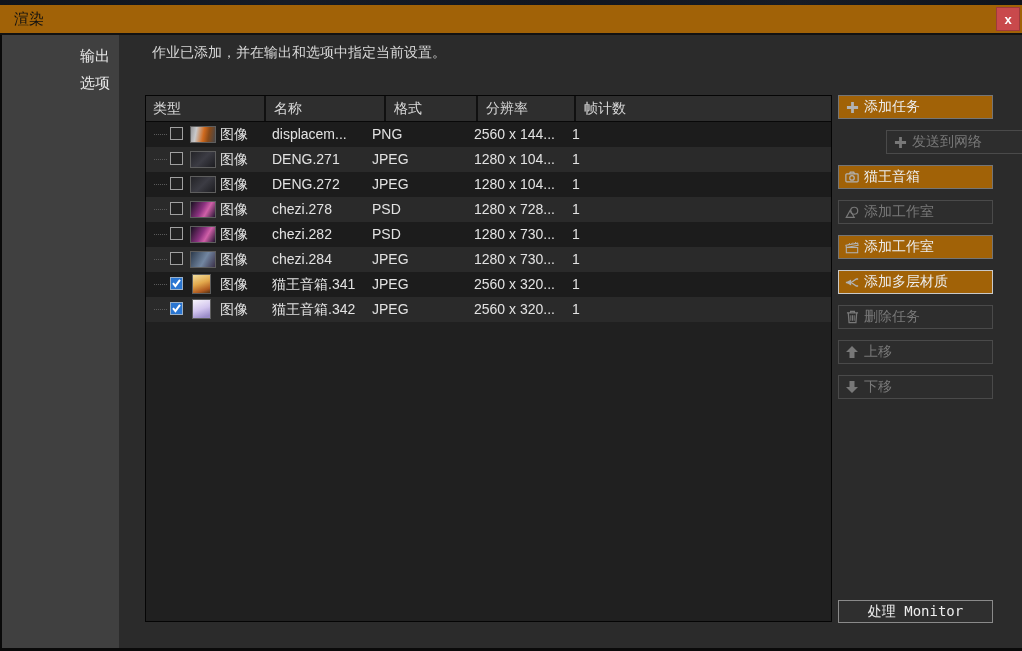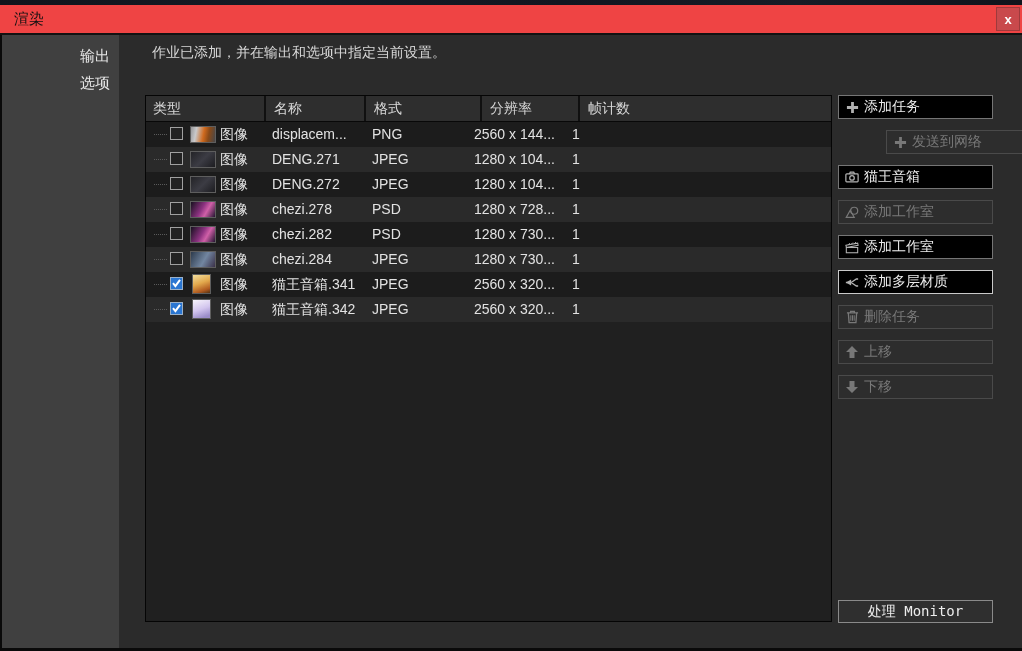--- a/index.html
+++ b/index.html
@@ -4,21 +4,21 @@
 <style>
   html,body{margin:0;padding:0;}
   body{
     width:1022px;height:651px;position:relative;overflow:hidden;
     background:#2b2b2b;
     font-family:"Liberation Sans","DejaVu Sans",sans-serif;
     -webkit-font-smoothing:antialiased;
   }
   .top-strip{position:absolute;left:0;top:0;width:1022px;height:5px;
     background:linear-gradient(90deg,#10141c 0%,#171c26 28%,#121620 55%,#171c26 78%,#10141c 100%);}
-  .titlebar{position:absolute;left:0;top:5px;width:1022px;height:28px;background:#ef4444;}
+  .titlebar{position:absolute;left:0;top:5px;width:1022px;height:28px;background:#a16207;}
   .titlebar .title{position:absolute;left:14px;top:0;line-height:28px;font-size:15px;color:#111;}
   .close-btn{position:absolute;left:996px;top:7px;width:24px;height:24px;box-sizing:border-box;
     background:#c9494c;border:1px solid #9e3a3c;color:#fff;font-weight:bold;font-size:13px;
     display:flex;align-items:center;justify-content:center;cursor:default;}
   .titlebar-underline{position:absolute;left:0;top:33px;width:1022px;height:2px;background:#121212;}
 
   .sidebar{position:absolute;left:0;top:35px;width:119px;height:613px;background:#404040;
     border-left:2px solid #0a0a0a;box-sizing:border-box;}
   .side-item{position:absolute;right:0;width:119px;height:24px;line-height:24px;
     text-align:right;padding-right:9px;box-sizing:border-box;font-size:15px;color:#e6e6e6;}
@@ -55,21 +55,21 @@
   .thumb-speaker-lavender{background:linear-gradient(160deg,#f7f4fb 0%,#d2c5ee 50%,#9a8cc8 88%);}
   .tlabel{position:absolute;left:74px;top:0;line-height:25px;}
   .cell{position:absolute;top:0;line-height:25px;white-space:nowrap;}
   .c-name{left:126px;}
   .c-format{left:226px;}
   .c-res{left:328px;}
   .c-frames{left:426px;}
 
   .action-btn{position:absolute;left:838px;width:155px;height:24px;box-sizing:border-box;
     display:flex;align-items:center;padding-left:5px;gap:4px;font-size:14px;cursor:default;}
-  .action-btn.enabled{background:#000000;border:1px solid #757575;color:#ececec;}
+  .action-btn.enabled{background:#a16207;border:1px solid #757575;color:#ececec;}
   .action-btn.disabled{background:#2d2d2d;border:1px solid #4a4a4a;color:#787878;}
   .action-btn.focused{border:1px solid #c9c9c9;}
   .action-btn .icon{display:flex;width:16px;height:16px;align-items:center;justify-content:center;flex:none;}
   .action-btn.enabled .icon{color:#b2b2b2;}
   .action-btn.disabled .icon{color:#787878;}
   .process-btn{position:absolute;left:838px;top:600px;width:155px;height:23px;box-sizing:border-box;
     background:#2f2f2f;border:1px solid #8a8a8a;color:#ededed;
     font-family:"DejaVu Sans Mono",monospace;font-size:14px;
     display:flex;align-items:center;justify-content:center;cursor:default;}
 </style>
@@ -96,21 +96,21 @@
 </div>
 
 <div class="message">
   <div>作业已添加，并在输出和选项中指定当前设置。</div>
 </div>
 
 <div class="jobtable">
   <div class="thead">
     <div class="th" style="width:118px;">类型</div>
     <div class="th" style="width:100px;">名称</div>
-    <div class="th" style="width:116px;">格式</div>
+    <div class="th" style="width:92px;margin-left:20px;">格式</div>
     <div class="th" style="width:98px;">分辨率</div>
     <div class="th" style="flex:1;">帧计数</div>
   </div>
   <div class="rows" id="rows">
     <div class="tree-vline"></div>
   <div class="row odd">
         <div class="tree-stub"></div>
         <div class="cb"></div>
         <div class="thumb thumb-wide thumb-car-orange"></div>
         <span class="tlabel">图像</span>

